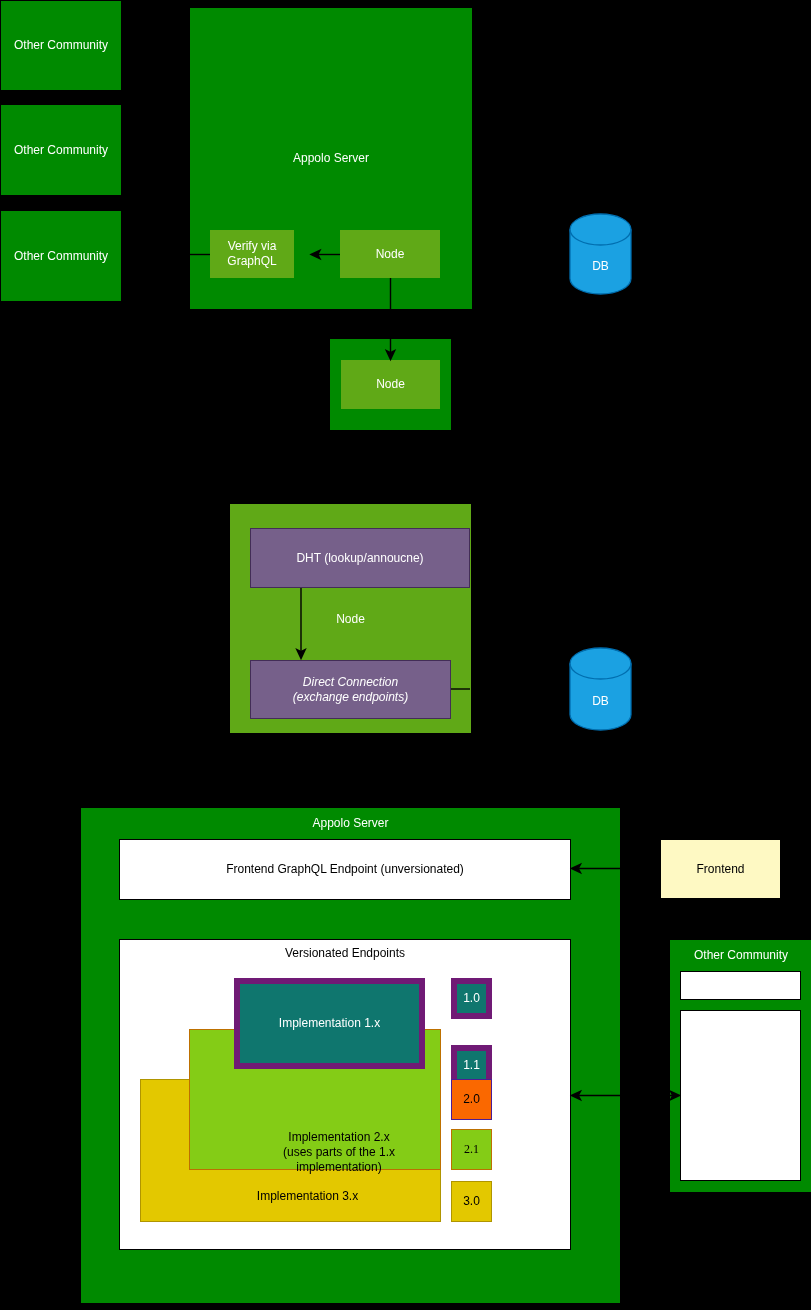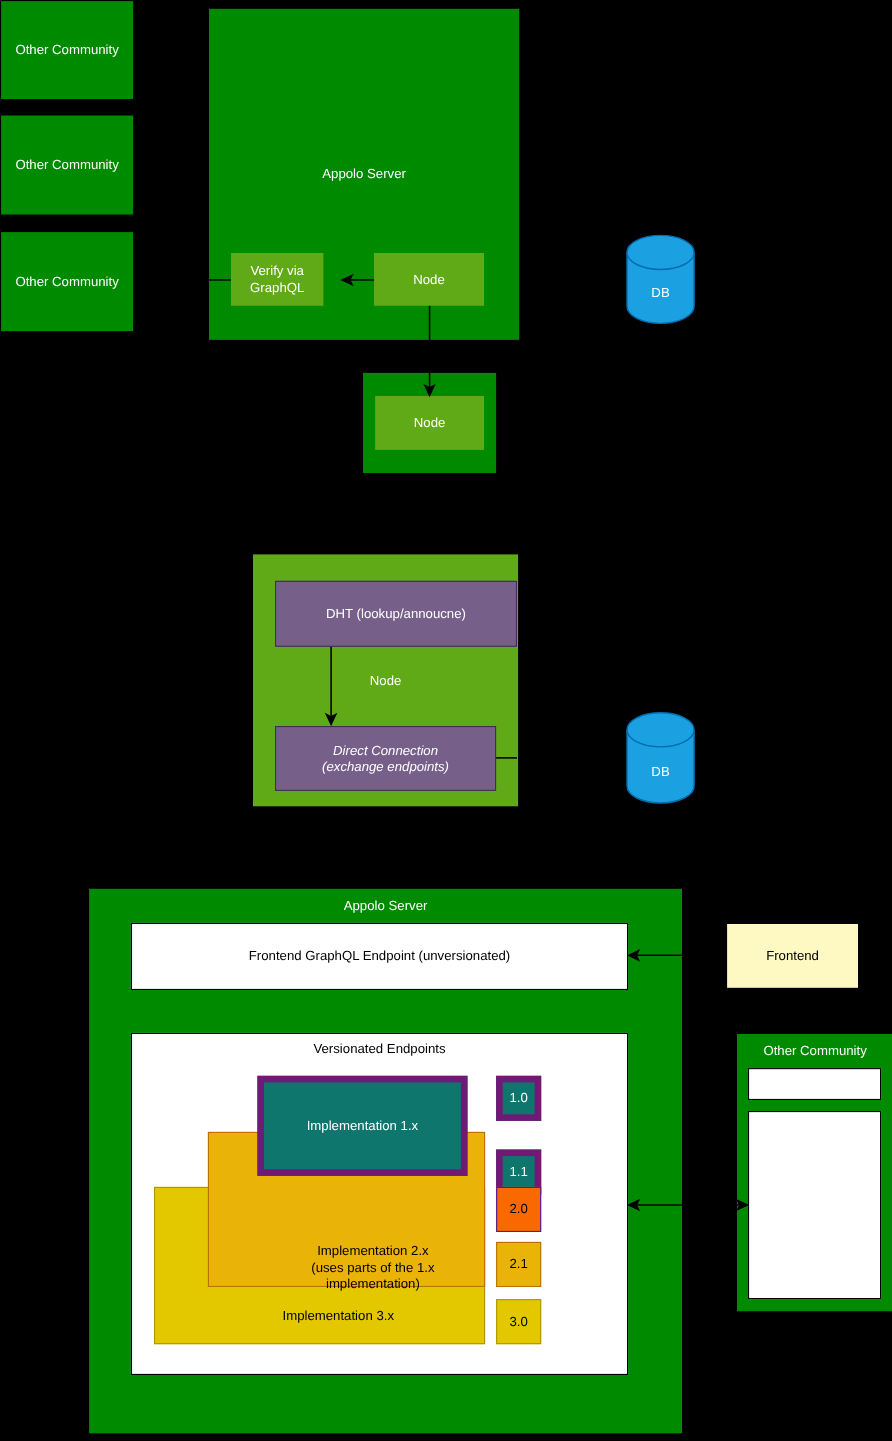--- a/index.html
+++ b/index.html
@@ -6,21 +6,21 @@
   body{width:811px;height:1310px;background:#000;position:relative;
        font-family:"Liberation Sans",sans-serif;font-size:12px;overflow:hidden;}
   .box{position:absolute;box-sizing:border-box;display:flex;align-items:center;
        justify-content:center;text-align:center;line-height:15px;}
   .grn{background:#008A00;color:#fff;}
   .lime{background:#60A917;color:#fff;}
   .mauve{background:#76608A;border:1px solid #432D57;color:#fff;}
   .white{background:#fff;border:1px solid #000;color:#000;}
   .red{background:#0f766e;border:6px solid #701a75;color:#fff;}
   .org{background:#FA6800;border:1px solid #4c1d95;color:#000;}
-  .amber{background:#eab308;border:1px solid #BD7000;color:#000;}
+  .amber{background:#84cc16;border:1px solid #BD7000;color:#000;font-family:Liberation Serif, serif;}
   .yel{background:#E3C800;border:1px solid #B09500;color:#000;}
   .lbl{position:absolute;text-align:center;line-height:15px;}
   svg.ovl{position:absolute;left:0;top:0;pointer-events:none;}
 </style>
 </head>
 <body>
 
 <div class="box grn" style="left:1px;top:1px;width:120px;height:89px;">Other Community</div>
 <div class="box grn" style="left:1px;top:105px;width:120px;height:90px;">Other Community</div>
 <div class="box grn" style="left:1px;top:211px;width:120px;height:90px;">Other Community</div>

